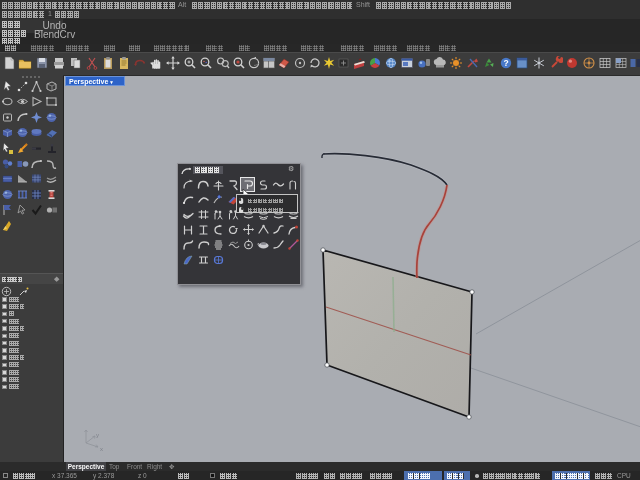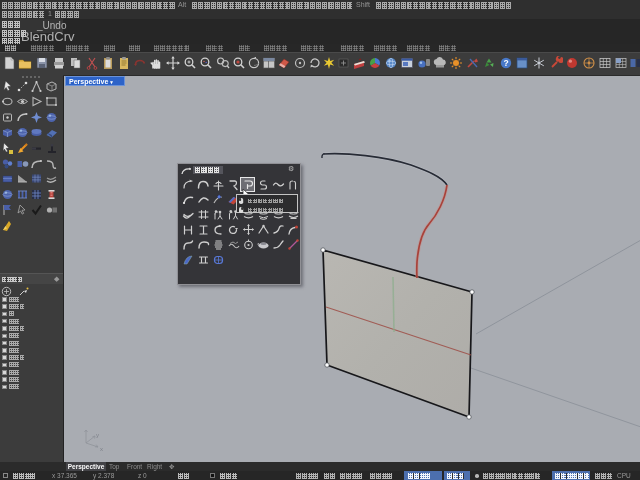--- a/index.html
+++ b/index.html
@@ -12,21 +12,21 @@
 <div style="position:absolute;left:192px;top:1.5px;width:160.2px;height:7px;background-image:repeating-linear-gradient(90deg,rgba(0,0,0,0) 0 5.2px,#2e2e2e 5.2px 6.2px),repeating-linear-gradient(90deg,#a9a9a9 0 1.05px,rgba(0,0,0,0) 1.05px 2.1px),repeating-linear-gradient(0deg,#a9a9a9 0 1px,rgba(0,0,0,0) 1px 1.9px);"></div>
 <div class="abs" style="left:356px;top:1px;color:rgba(180,180,180,.75);font-size:7px">Shift</div>
 <div style="position:absolute;left:376px;top:1.5px;width:135.4px;height:7px;background-image:repeating-linear-gradient(90deg,rgba(0,0,0,0) 0 5.2px,#2e2e2e 5.2px 6.2px),repeating-linear-gradient(90deg,#a9a9a9 0 1.05px,rgba(0,0,0,0) 1.05px 2.1px),repeating-linear-gradient(0deg,#a9a9a9 0 1px,rgba(0,0,0,0) 1px 1.9px);"></div>
 <div style="position:absolute;left:2px;top:10.5px;width:42.4px;height:7px;background-image:repeating-linear-gradient(90deg,rgba(0,0,0,0) 0 5.2px,#2e2e2e 5.2px 6.2px),repeating-linear-gradient(90deg,#a9a9a9 0 1.05px,rgba(0,0,0,0) 1.05px 2.1px),repeating-linear-gradient(0deg,#a9a9a9 0 1px,rgba(0,0,0,0) 1px 1.9px);"></div>
 <div class="abs" style="left:48px;top:10px;color:rgba(180,180,180,.75);font-size:7px">1</div>
 <div style="position:absolute;left:55px;top:10.5px;width:23.8px;height:7px;background-image:repeating-linear-gradient(90deg,rgba(0,0,0,0) 0 5.2px,#2e2e2e 5.2px 6.2px),repeating-linear-gradient(90deg,#a9a9a9 0 1.05px,rgba(0,0,0,0) 1.05px 2.1px),repeating-linear-gradient(0deg,#a9a9a9 0 1px,rgba(0,0,0,0) 1px 1.9px);"></div>
 <div class="abs" style="left:0;top:18.5px;width:63px;height:14.5px;background:#343434"></div>
 <div style="position:absolute;left:2px;top:20.5px;width:17.6px;height:7px;background-image:repeating-linear-gradient(90deg,rgba(0,0,0,0) 0 5.2px,#2e2e2e 5.2px 6.2px),repeating-linear-gradient(90deg,#c0c0c0 0 1.05px,rgba(0,0,0,0) 1.05px 2.1px),repeating-linear-gradient(0deg,#c0c0c0 0 1px,rgba(0,0,0,0) 1px 1.9px);"></div>
 <div class="abs" style="left:37px;top:19.5px;color:rgba(200,200,200,.85);font-size:10px">_Undo</div>
 <div style="position:absolute;left:2px;top:29.5px;width:23.8px;height:7px;background-image:repeating-linear-gradient(90deg,rgba(0,0,0,0) 0 5.2px,#2e2e2e 5.2px 6.2px),repeating-linear-gradient(90deg,#c0c0c0 0 1.05px,rgba(0,0,0,0) 1.05px 2.1px),repeating-linear-gradient(0deg,#c0c0c0 0 1px,rgba(0,0,0,0) 1px 1.9px);"></div>
-<div class="abs" style="left:21px;top:28.5px;color:rgba(200,200,200,.85);font-size:13px">BlendCrv</div>
+<div class="abs" style="left:34px;top:28.5px;color:rgba(200,200,200,.85);font-size:10px">BlendCrv</div>
 <div style="position:absolute;left:2px;top:38px;width:17.6px;height:7px;background-image:repeating-linear-gradient(90deg,rgba(0,0,0,0) 0 5.2px,#2e2e2e 5.2px 6.2px),repeating-linear-gradient(90deg,#c0c0c0 0 1.05px,rgba(0,0,0,0) 1.05px 2.1px),repeating-linear-gradient(0deg,#c0c0c0 0 1px,rgba(0,0,0,0) 1px 1.9px);"></div>
 </div>
 <div class="abs" style="left:0;top:44px;width:640px;height:8px;background:#272727">
 <div style="position:absolute;left:5px;top:1px;width:11.0px;height:6px;background-image:repeating-linear-gradient(90deg,rgba(0,0,0,0) 0 5.0px,#2e2e2e 5.0px 6.0px),repeating-linear-gradient(90deg,rgba(205,205,205,.6) 0 1.05px,rgba(0,0,0,0) 1.05px 2.1px),repeating-linear-gradient(0deg,rgba(205,205,205,.6) 0 1px,rgba(0,0,0,0) 1px 1.9px);"></div>
 <div style="position:absolute;left:31px;top:1px;width:23.0px;height:6px;background-image:repeating-linear-gradient(90deg,rgba(0,0,0,0) 0 5.0px,#2e2e2e 5.0px 6.0px),repeating-linear-gradient(90deg,rgba(150,150,150,.55) 0 1.05px,rgba(0,0,0,0) 1.05px 2.1px),repeating-linear-gradient(0deg,rgba(150,150,150,.55) 0 1px,rgba(0,0,0,0) 1px 1.9px);"></div>
 <div style="position:absolute;left:66px;top:1px;width:23.0px;height:6px;background-image:repeating-linear-gradient(90deg,rgba(0,0,0,0) 0 5.0px,#2e2e2e 5.0px 6.0px),repeating-linear-gradient(90deg,rgba(150,150,150,.55) 0 1.05px,rgba(0,0,0,0) 1.05px 2.1px),repeating-linear-gradient(0deg,rgba(150,150,150,.55) 0 1px,rgba(0,0,0,0) 1px 1.9px);"></div>
 <div style="position:absolute;left:104px;top:1px;width:11.0px;height:6px;background-image:repeating-linear-gradient(90deg,rgba(0,0,0,0) 0 5.0px,#2e2e2e 5.0px 6.0px),repeating-linear-gradient(90deg,rgba(150,150,150,.55) 0 1.05px,rgba(0,0,0,0) 1.05px 2.1px),repeating-linear-gradient(0deg,rgba(150,150,150,.55) 0 1px,rgba(0,0,0,0) 1px 1.9px);"></div>
 <div style="position:absolute;left:129px;top:1px;width:11.0px;height:6px;background-image:repeating-linear-gradient(90deg,rgba(0,0,0,0) 0 5.0px,#2e2e2e 5.0px 6.0px),repeating-linear-gradient(90deg,rgba(150,150,150,.55) 0 1.05px,rgba(0,0,0,0) 1.05px 2.1px),repeating-linear-gradient(0deg,rgba(150,150,150,.55) 0 1px,rgba(0,0,0,0) 1px 1.9px);"></div>
 <div style="position:absolute;left:154px;top:1px;width:35.0px;height:6px;background-image:repeating-linear-gradient(90deg,rgba(0,0,0,0) 0 5.0px,#2e2e2e 5.0px 6.0px),repeating-linear-gradient(90deg,rgba(150,150,150,.55) 0 1.05px,rgba(0,0,0,0) 1.05px 2.1px),repeating-linear-gradient(0deg,rgba(150,150,150,.55) 0 1px,rgba(0,0,0,0) 1px 1.9px);"></div>
 <div style="position:absolute;left:206px;top:1px;width:17.0px;height:6px;background-image:repeating-linear-gradient(90deg,rgba(0,0,0,0) 0 5.0px,#2e2e2e 5.0px 6.0px),repeating-linear-gradient(90deg,rgba(150,150,150,.55) 0 1.05px,rgba(0,0,0,0) 1.05px 2.1px),repeating-linear-gradient(0deg,rgba(150,150,150,.55) 0 1px,rgba(0,0,0,0) 1px 1.9px);"></div>

